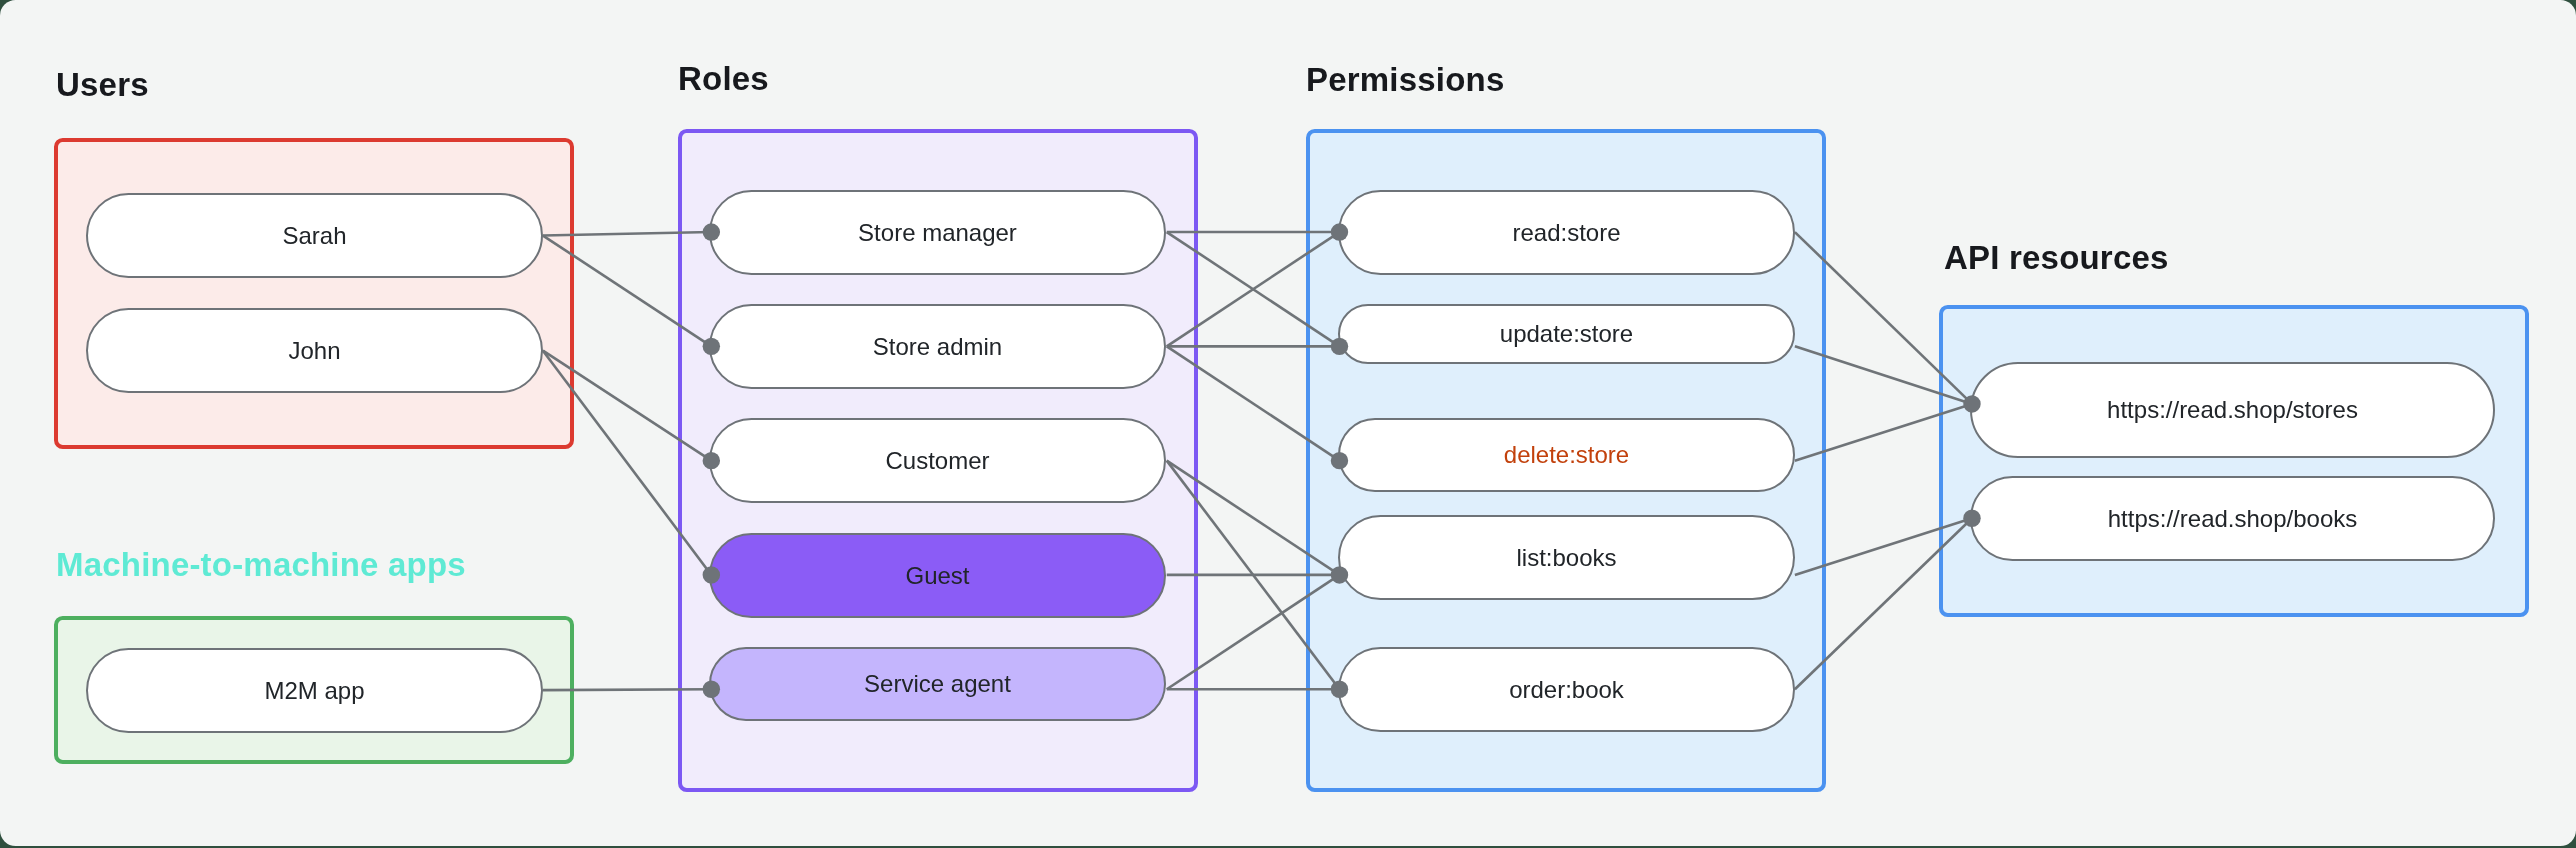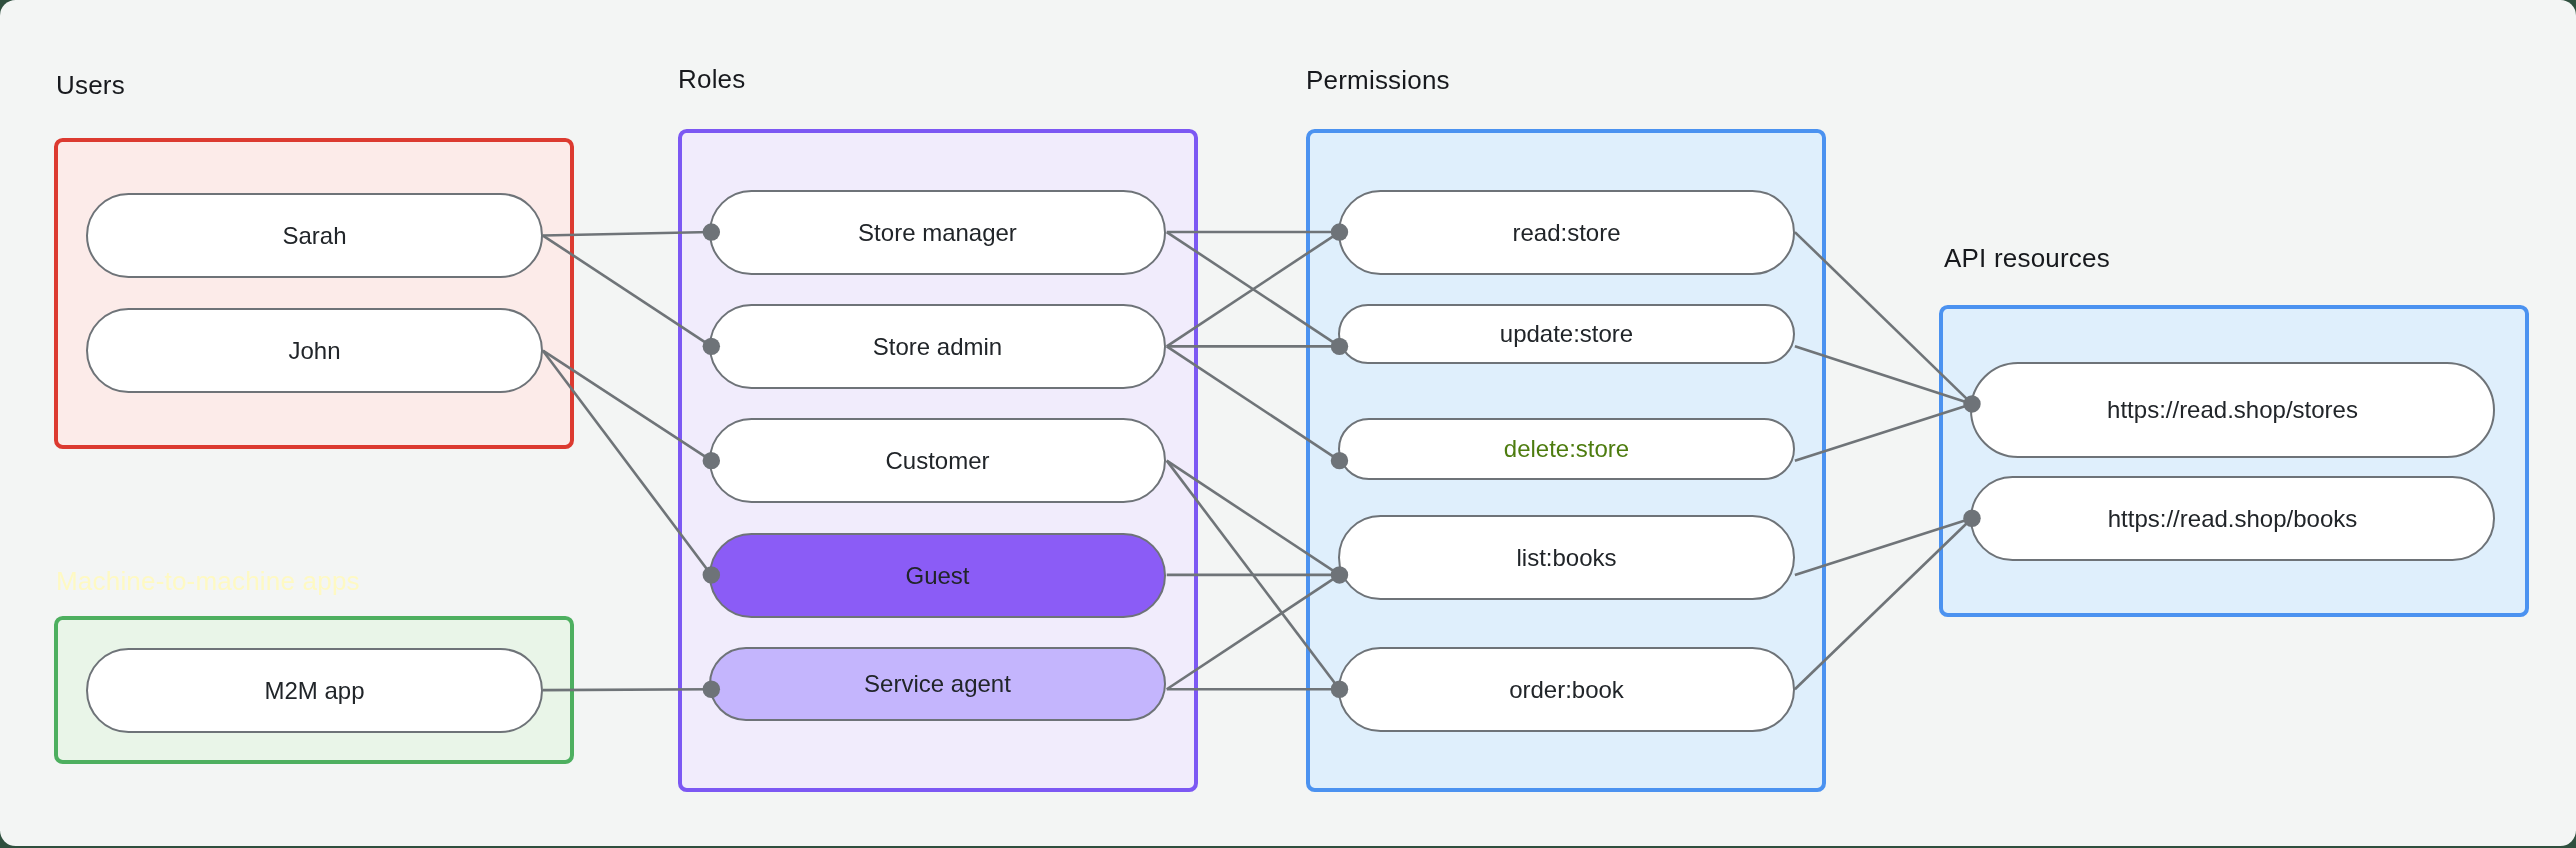--- a/index.html
+++ b/index.html
@@ -17,40 +17,40 @@
   .layer{position:absolute;left:0;top:0;width:2576px;height:848px;pointer-events:none;}
   #groups-layer{z-index:1;}
   #edges-layer{z-index:2;}
   #nodes-layer{z-index:3;}
   #dots-layer{z-index:4;}
   .group-box{
     position:absolute;box-sizing:border-box;
     border:4.4px solid transparent;border-radius:8.7px;
   }
   .group-label{
-    position:absolute;font-size:26px;font-weight:400;line-height:40px;
+    position:absolute;font-size:33px;font-weight:700;line-height:40px;
     white-space:nowrap;letter-spacing:0.2px;
   }
   .pill{
     position:absolute;box-sizing:border-box;background:#ffffff;
     border:2.6px solid #6e7378;border-radius:52px;
     display:flex;align-items:center;justify-content:center;
     font-size:24px;line-height:1;white-space:nowrap;
   }
 </style>
 </head>
 <body style="background: rgb(47, 79, 62);">
 
 <div class="stage">
   <div class="panel" style="background: rgb(243, 245, 244);"></div>
   <div id="groups-layer" class="layer">
       <div class="group-box" style="left: 54px; top: 138px; width: 520px; height: 311px; border-color: rgb(220, 58, 48); background: rgb(252, 235, 233);"></div>
       <div class="group-label" style="left: 56px; top: 65px; color: rgb(23, 25, 29);">Users</div>
       <div class="group-box" style="left: 54px; top: 616px; width: 520px; height: 148px; border-color: rgb(77, 175, 95); background: rgb(233, 245, 232);"></div>
-      <div class="group-label" style="left: 56px; top: 545px; color: #fef9c3; margin-top: 16px;">Machine-to-machine apps</div>
+      <div class="group-label" style="left: 56px; top: 545px; color: #5eead4;">Machine-to-machine apps</div>
       <div class="group-box" style="left: 678px; top: 129px; width: 520px; height: 663px; border-color: rgb(124, 88, 243); background: rgb(241, 236, 252);"></div>
       <div class="group-label" style="left: 678px; top: 59px; color: rgb(23, 25, 29);">Roles</div>
       <div class="group-box" style="left: 1306px; top: 129px; width: 520px; height: 663px; border-color: rgb(75, 146, 240); background: rgb(223, 239, 252);"></div>
       <div class="group-label" style="left: 1306px; top: 60px; color: rgb(23, 25, 29);">Permissions</div>
       <div class="group-box" style="left: 1939px; top: 305px; width: 590px; height: 312px; border-color: rgb(75, 146, 240); background: rgb(223, 239, 252);"></div>
       <div class="group-label" style="left: 1944px; top: 238px; color: rgb(23, 25, 29);">API resources</div>
     </div>
   <svg id="edges-layer" class="layer" width="2576" height="848" viewBox="0 0 2952 972">
       <line x1="622" y1="270" x2="815" y2="266" stroke="#6f7478" stroke-width="3"></line>
       <line x1="622" y1="270" x2="815" y2="397" stroke="#6f7478" stroke-width="3"></line>
@@ -77,21 +77,21 @@
       <div class="pill" style="left: 86px; top: 193px; width: 457px; height: 85px; border-color: rgb(110, 115, 120); background: rgb(255, 255, 255); color: rgb(33, 37, 41);">Sarah</div>
       <div class="pill" style="left: 86px; top: 308px; width: 457px; height: 85px; border-color: rgb(110, 115, 120); background: rgb(255, 255, 255); color: rgb(33, 37, 41);">John</div>
       <div class="pill" style="left: 86px; top: 648px; width: 457px; height: 85px; border-color: rgb(110, 115, 120); background: rgb(255, 255, 255); color: rgb(33, 37, 41);">M2M app</div>
       <div class="pill" style="left: 709px; top: 190px; width: 457px; height: 85px; border-color: rgb(110, 115, 120); background: rgb(255, 255, 255); color: rgb(33, 37, 41);">Store manager</div>
       <div class="pill" style="left: 709px; top: 304px; width: 457px; height: 85px; border-color: rgb(110, 115, 120); background: rgb(255, 255, 255); color: rgb(33, 37, 41);">Store admin</div>
       <div class="pill" style="left: 709px; top: 418px; width: 457px; height: 85px; border-color: rgb(110, 115, 120); background: #ffffff; color: rgb(33, 37, 41);">Customer</div>
       <div class="pill" style="left: 709px; top: 533px; width: 457px; height: 85px; border-color: rgb(110, 115, 120); background: #8b5cf6; color: rgb(33, 37, 41);">Guest</div>
       <div class="pill" style="left: 709px; top: 647px; width: 457px; height: 74px; border-color: rgb(110, 115, 120); background: #c4b5fd; color: rgb(33, 37, 41);">Service agent</div>
       <div class="pill" style="left: 1338px; top: 190px; width: 457px; height: 85px; border-color: rgb(110, 115, 120); background: rgb(255, 255, 255); color: rgb(33, 37, 41);">read:store</div>
       <div class="pill" style="left: 1338px; top: 304px; width: 457px; height: 60px; border-color: rgb(110, 115, 120); background: rgb(255, 255, 255); color: rgb(33, 37, 41);">update:store</div>
-      <div class="pill" style="left: 1338px; top: 418px; width: 457px; height: 62px; border-color: rgb(110, 115, 120); background: rgb(255, 255, 255); color: #4d7c0f; text-align: right;">delete:store</div>
+      <div class="pill" style="left: 1338px; top: 418px; width: 457px; height: 74px; border-color: rgb(110, 115, 120); background: rgb(255, 255, 255); color: #c2410c; text-align: right;">delete:store</div>
       <div class="pill" style="left: 1338px; top: 515px; width: 457px; height: 85px; border-color: rgb(110, 115, 120); background: rgb(255, 255, 255); color: rgb(33, 37, 41);">list:books</div>
       <div class="pill" style="left: 1338px; top: 647px; width: 457px; height: 85px; border-color: rgb(110, 115, 120); background: rgb(255, 255, 255); color: rgb(33, 37, 41);">order:book</div>
       <div class="pill" style="left: 1970px; top: 362px; width: 525px; height: 96px; border-color: rgb(110, 115, 120); background: rgb(255, 255, 255); color: rgb(33, 37, 41);">https://read.shop/stores</div>
       <div class="pill" style="left: 1970px; top: 476px; width: 525px; height: 85px; border-color: rgb(110, 115, 120); background: rgb(255, 255, 255); color: rgb(33, 37, 41);">https://read.shop/books</div>
     </div>
   <svg id="dots-layer" class="layer" width="2576" height="848" viewBox="0 0 2952 972">
       <circle cx="815" cy="266" r="10" fill="#6e7378"></circle>
       <circle cx="815" cy="397" r="10" fill="#6e7378"></circle>
       <circle cx="815" cy="528" r="10" fill="#6e7378"></circle>
       <circle cx="815" cy="659" r="10" fill="#6e7378"></circle>

